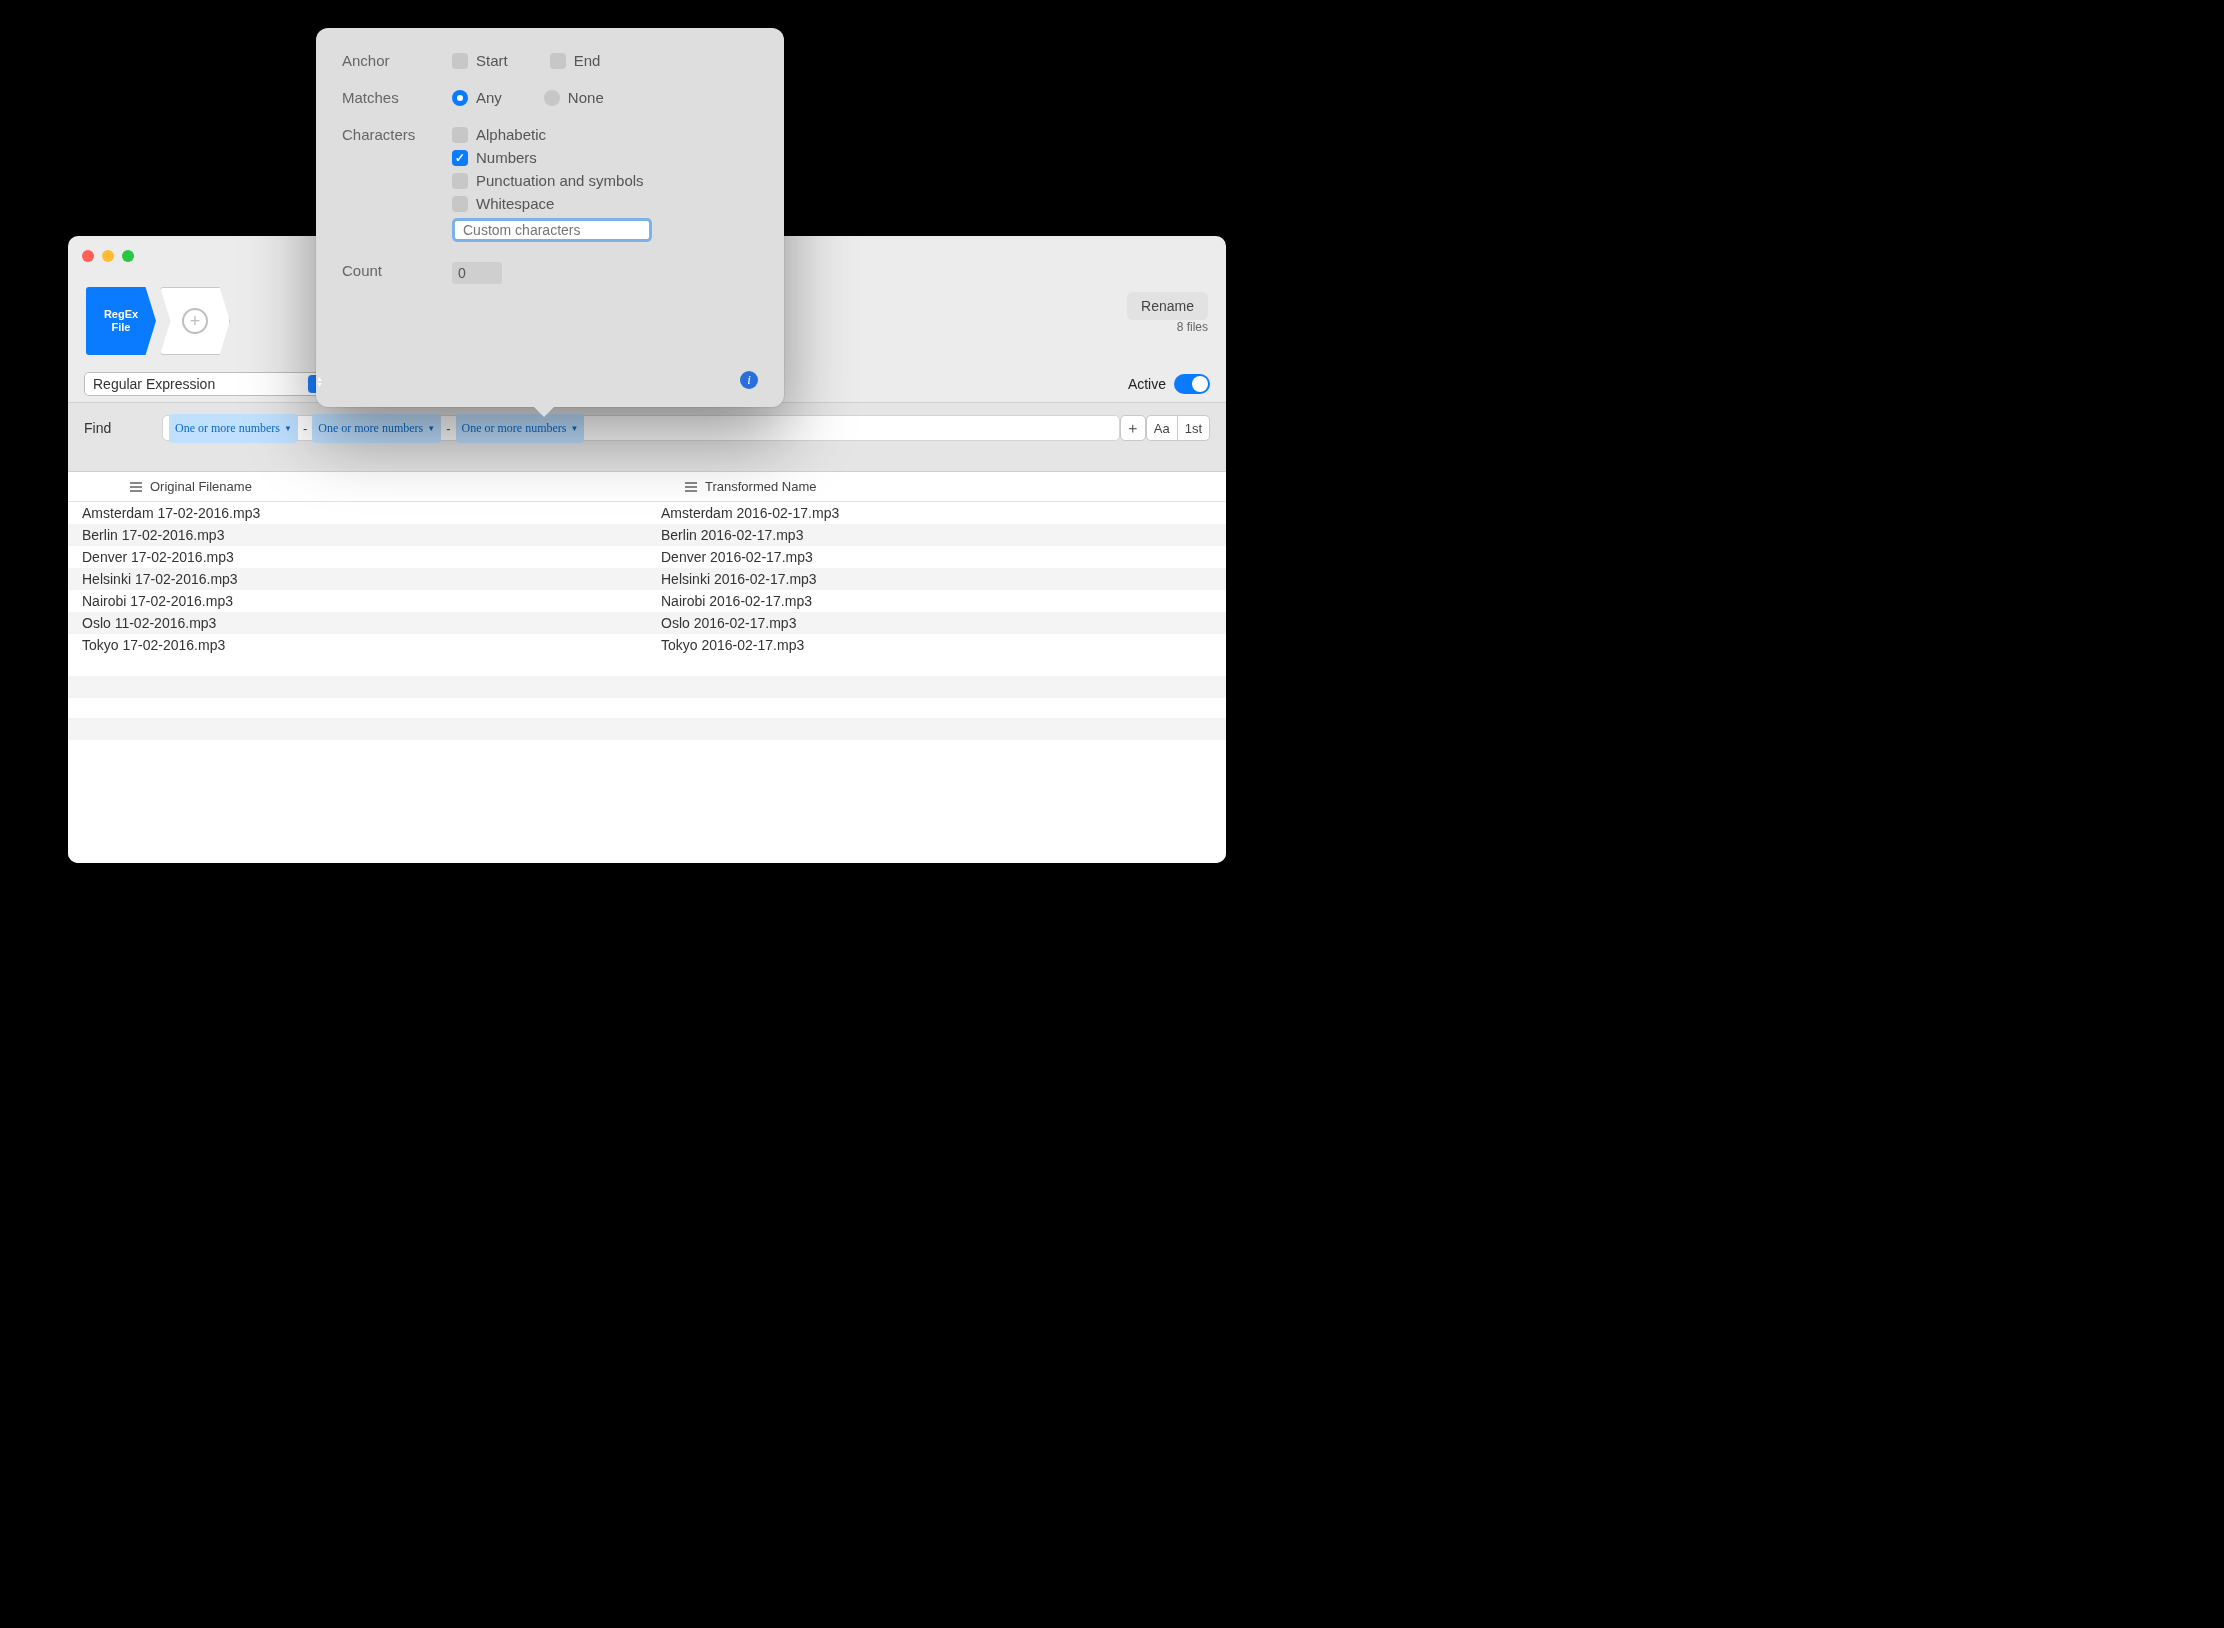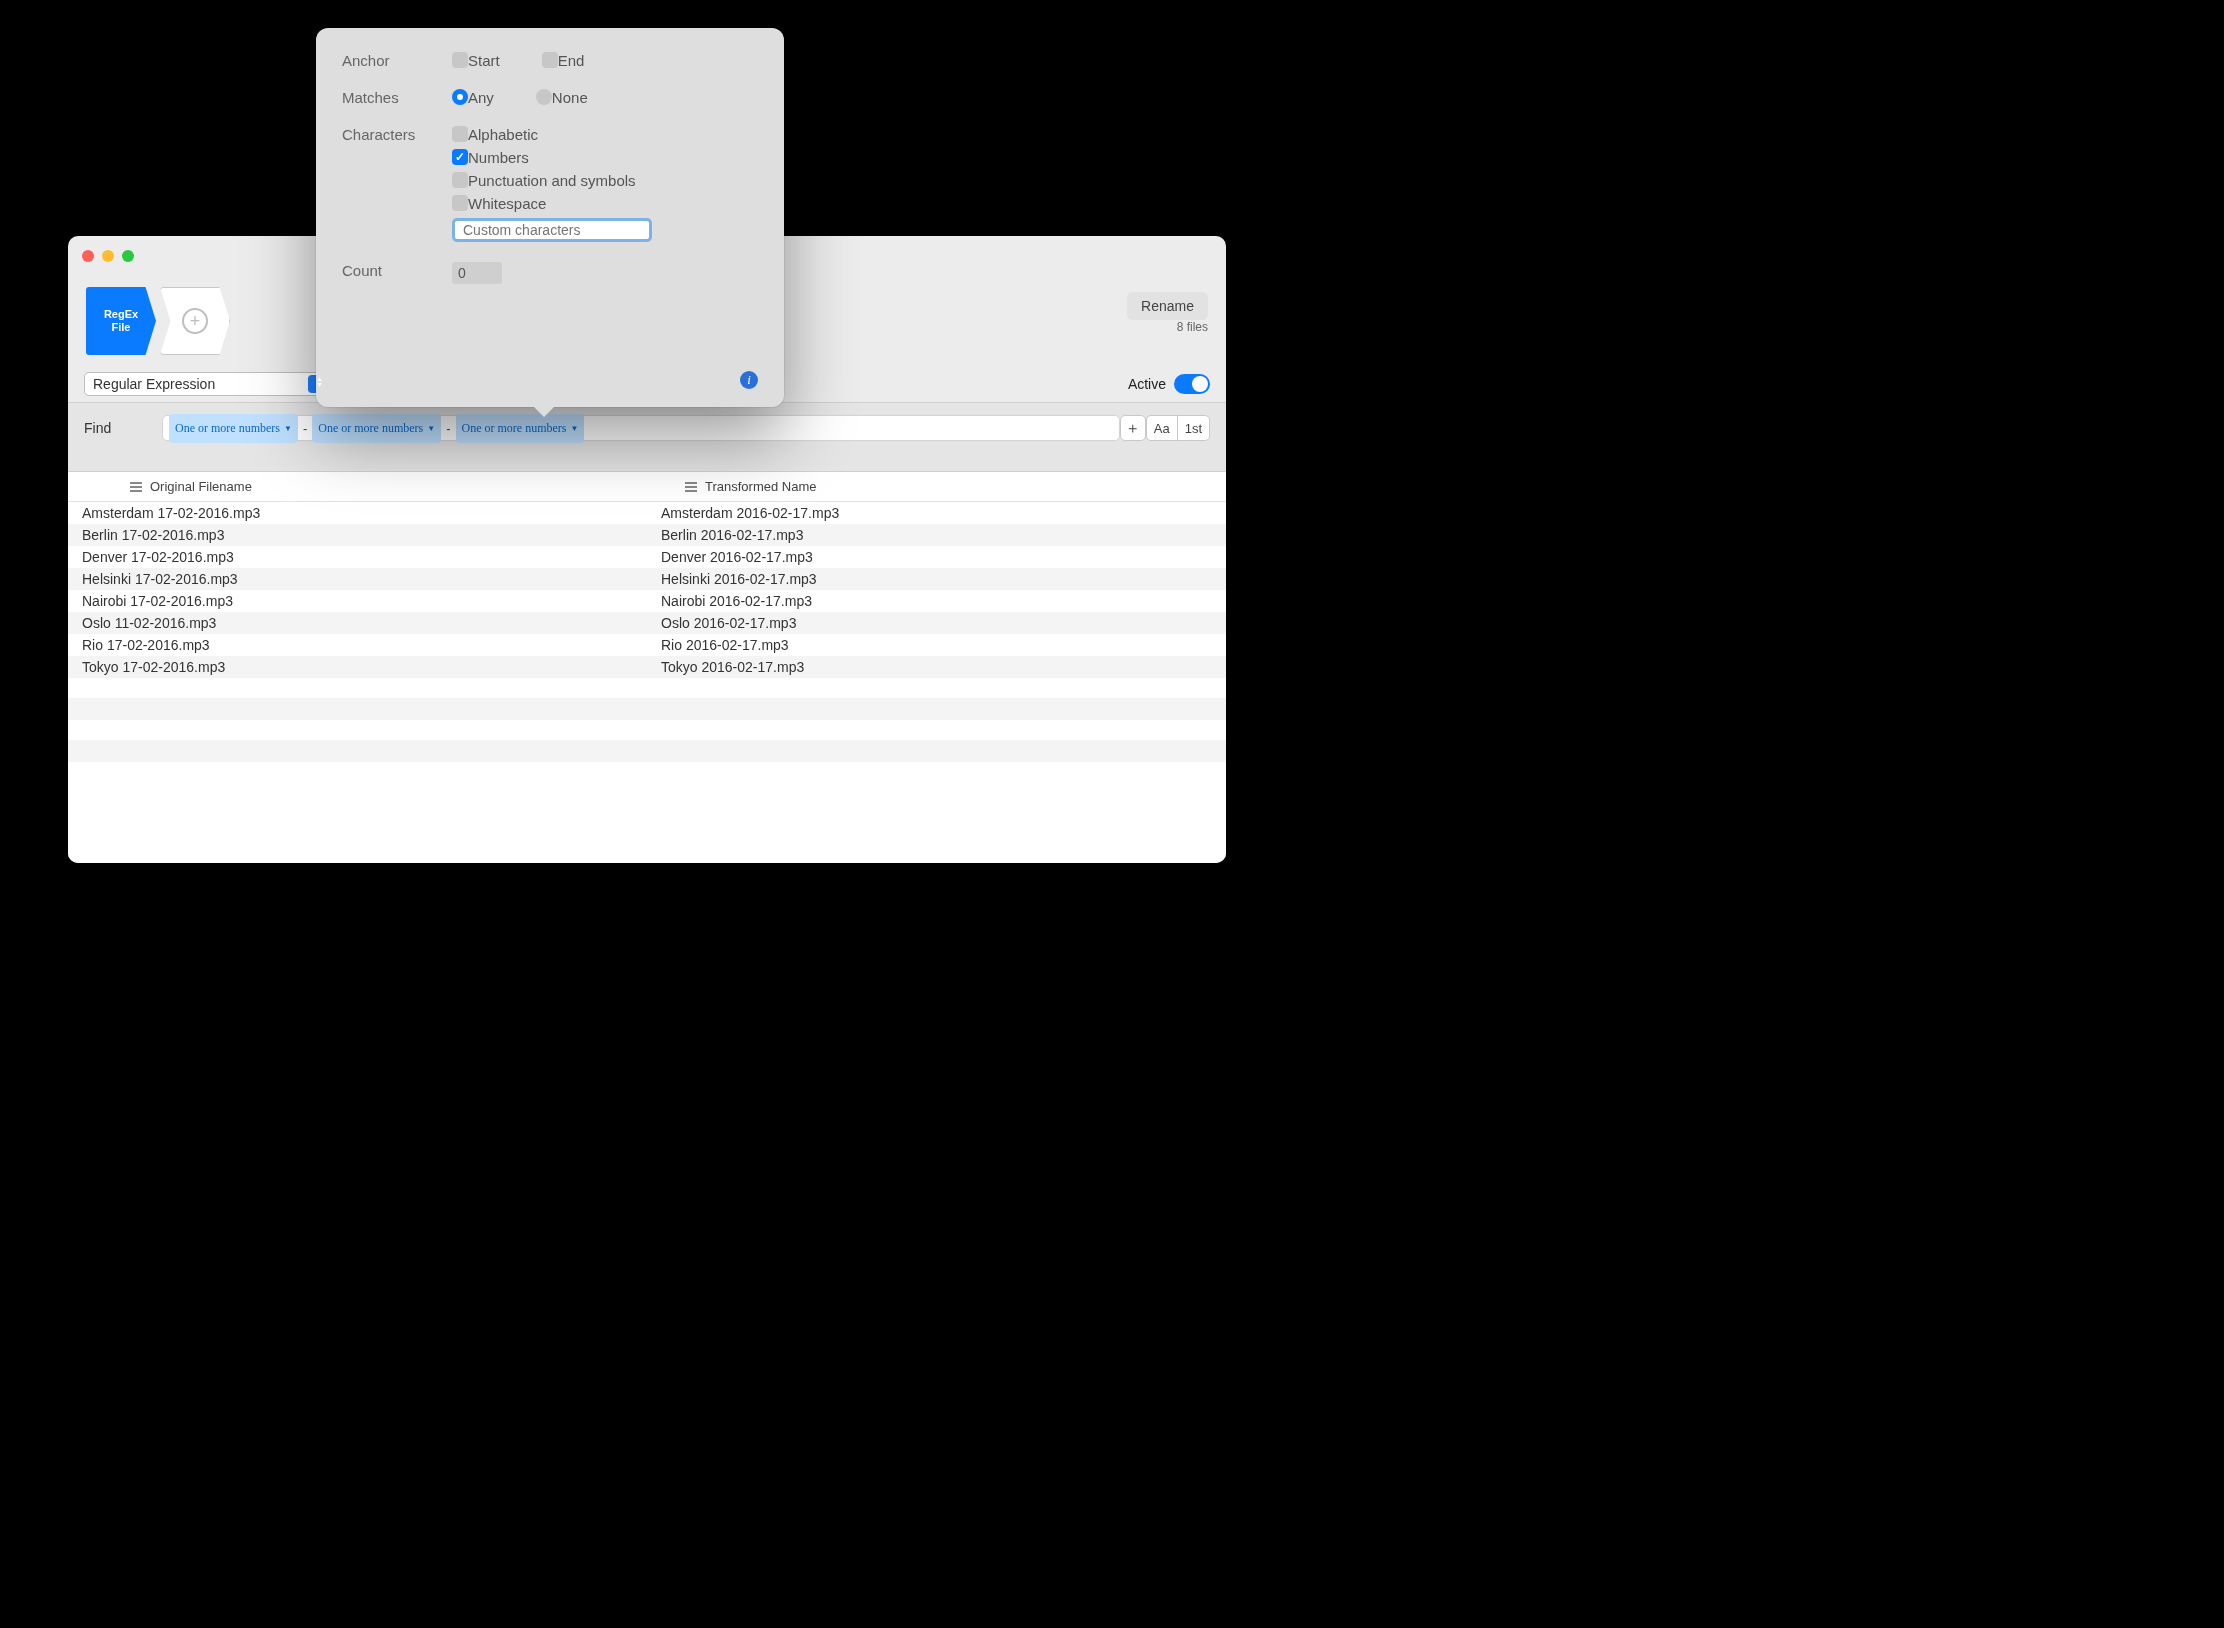--- a/index.html
+++ b/index.html
@@ -211,21 +211,21 @@
   left: 218px; bottom: -10px;
   width: 0; height: 0;
   border-left: 10px solid transparent;
   border-right: 10px solid transparent;
   border-top: 10px solid #dedede;
 }
 .pop-row { display: flex; margin-bottom: 20px; }
 .pop-label { width: 110px; font-size: 15px; color: #666; }
 .pop-controls { display: flex; gap: 42px; flex-wrap: wrap; }
 .pop-controls.col { flex-direction: column; gap: 6px; }
-.check-item, .radio-item { display: flex; align-items: flex-start; gap: 0; font-size: 15px; color: #555; }
+.check-item, .radio-item { display: flex; align-items: center; gap: 8px; font-size: 15px; color: #555; }
 .chk {
   width: 16px; height: 16px; border-radius: 4px;
   background: #c7c7c7;
   display: inline-flex; align-items: center; justify-content: center;
 }
 .chk.on { background: #0a7bff; color: #fff; }
 .chk.on::after { content: "✓"; font-size: 12px; font-weight: 700; }
 .rdo {
   width: 16px; height: 16px; border-radius: 50%;
   background: #c7c7c7;
@@ -355,24 +355,20 @@
         </div>
         <div class="row">
           <div class="td">Nairobi 17-02-2016.mp3</div>
           <div class="td">Nairobi 2016-02-17.mp3</div>
         </div>
         <div class="row">
           <div class="td">Oslo 11-02-2016.mp3</div>
           <div class="td">Oslo 2016-02-17.mp3</div>
         </div>
         <div class="row">
-          <div class="td">Rio 17-02-2016.mp3</div>
-          <div class="td">Rio 2016-02-17.mp3</div>
-        </div>
-        <div class="row">
           <div class="td">Tokyo 17-02-2016.mp3</div>
           <div class="td">Tokyo 2016-02-17.mp3</div>
         </div>
         <div class="spacer-row"></div>
         <div class="spacer-row"></div>
       </div>
   </div>
 </div>
 
 <div class="popover">

